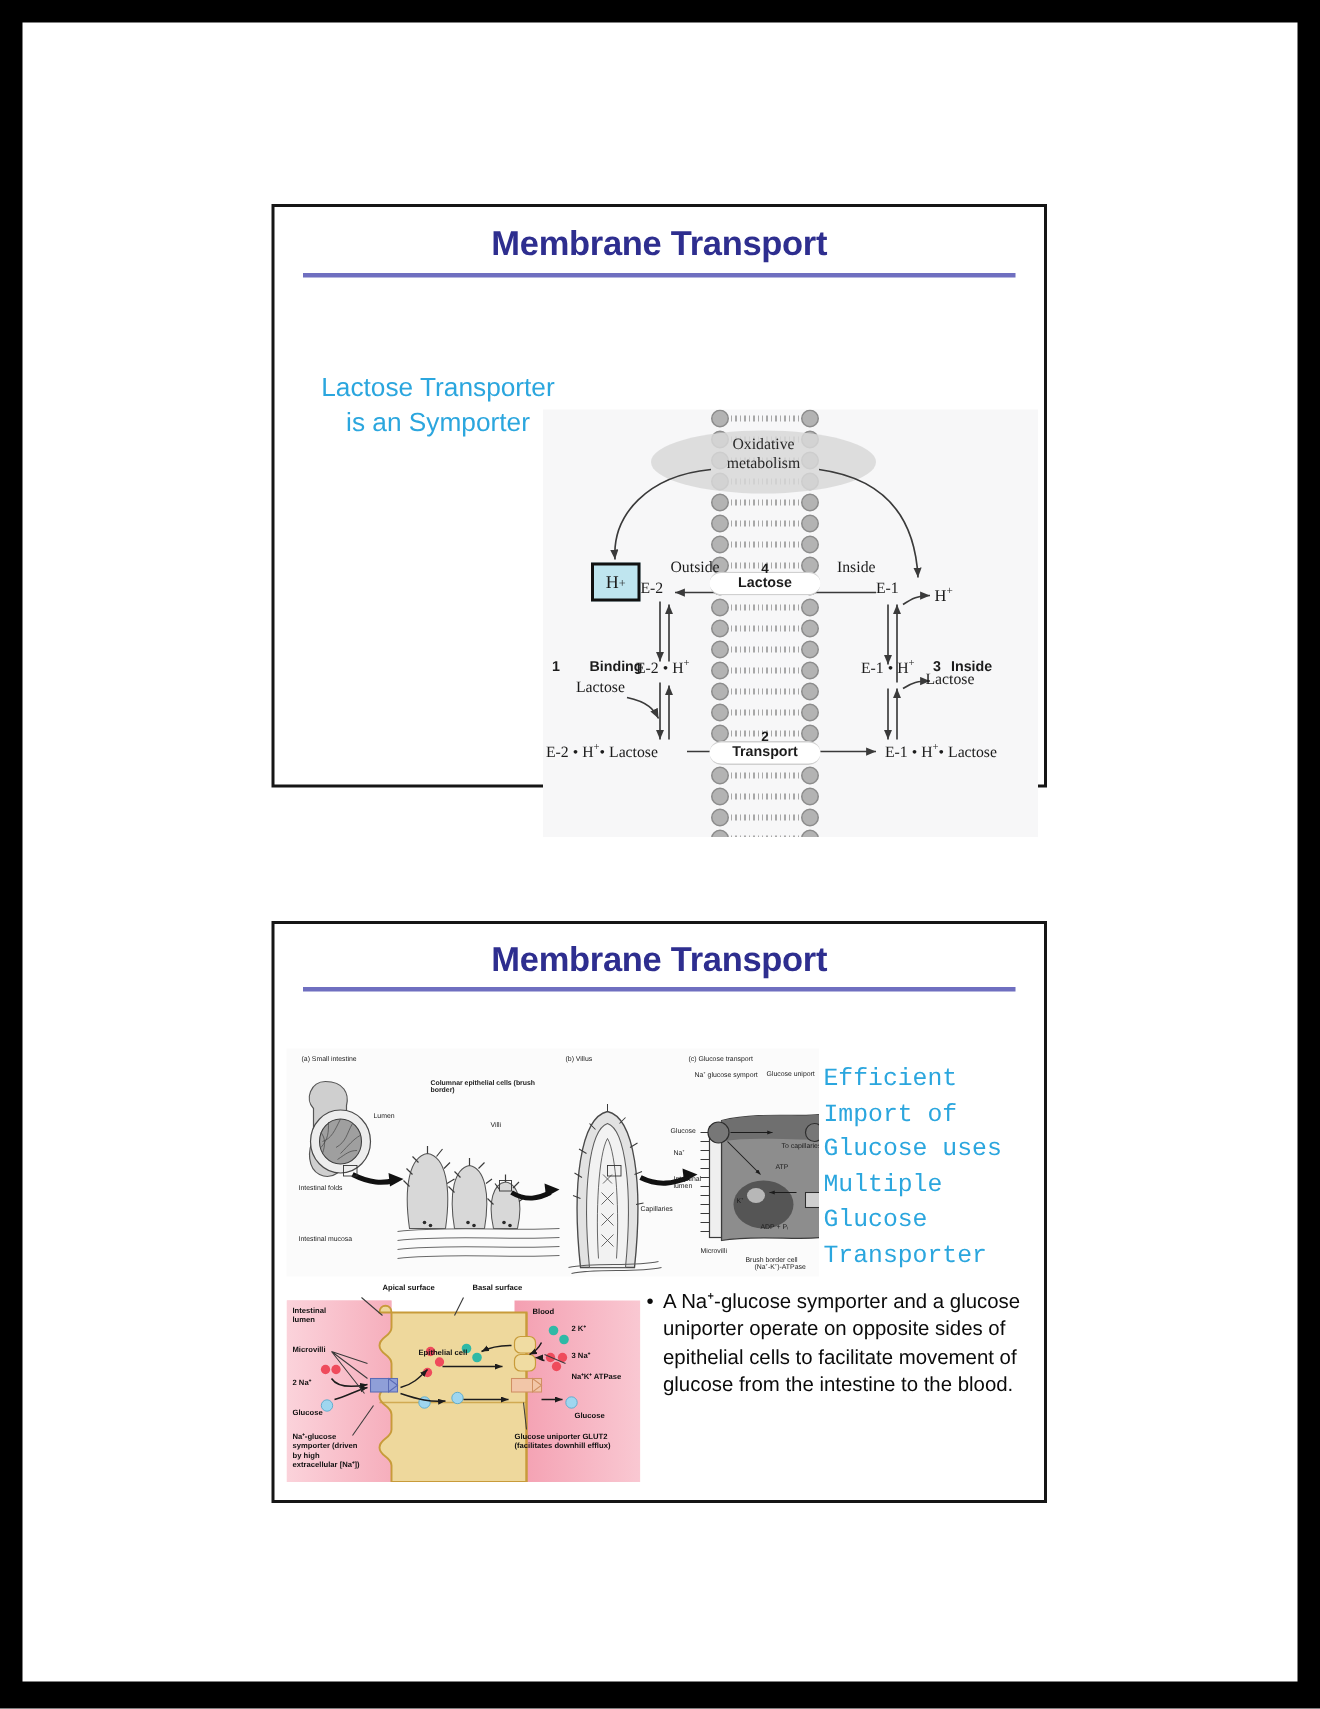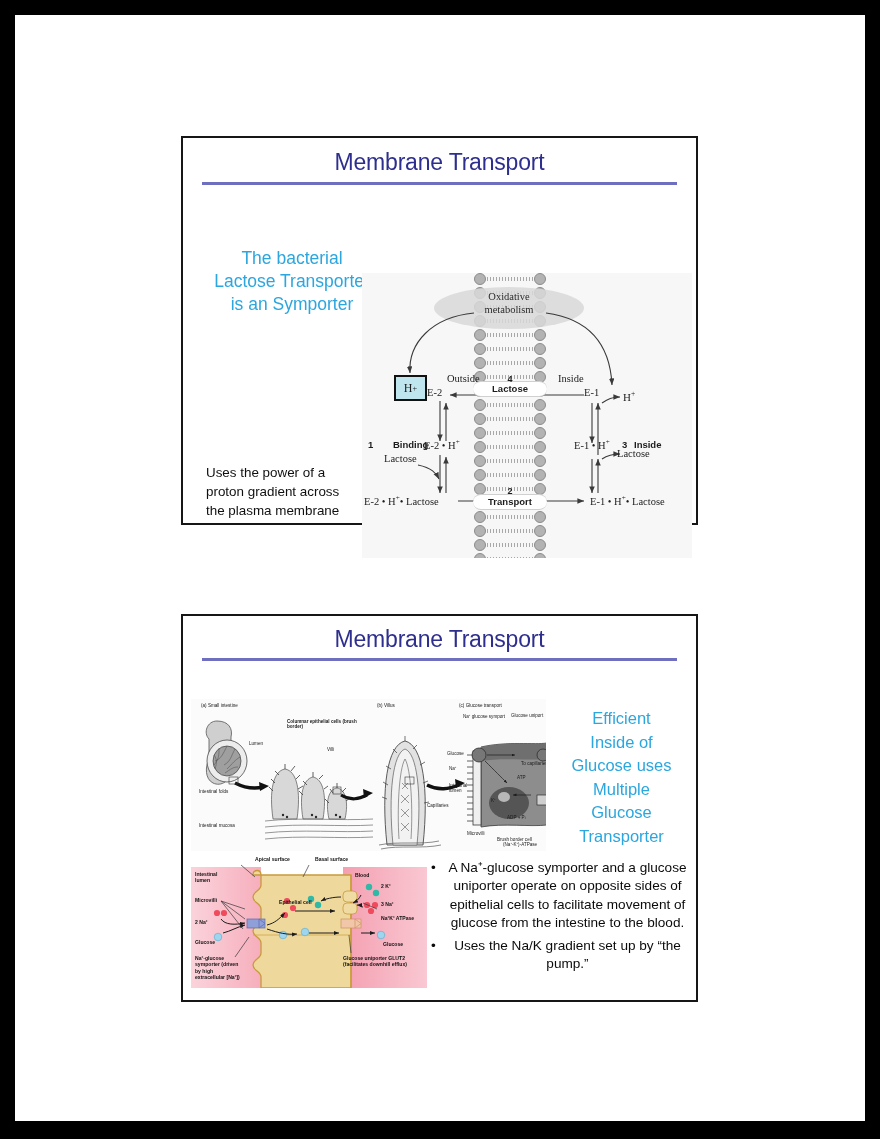--- a/index.html
+++ b/index.html
@@ -23,21 +23,21 @@
     position: absolute;
     background: #ffffff;
     border: 2px solid #161616;
   }
   #slide1 { left: 166px; top: 121px; width: 517px; height: 389px; }
   #slide2 { left: 166px; top: 599px; width: 517px; height: 388px; }
 
   .slide-title {
     text-align: center;
     color: #2e2e8f;
-    font-weight: normal;
+    font-weight: bold;
     font-size: 23px;
     letter-spacing: -0.2px;
     margin-top: 11px;
   }
   .title-rule {
     height: 3px;
     background: #6f6fc0;
     margin: 6px 19px 0 19px;
   }
   #slide2 .slide-title { margin-top: 10px; font-size: 23px; }
@@ -110,28 +110,28 @@
     background:#bfe5ef; border:2px solid #111;
     display:flex; align-items:center; justify-content:center;
     font-size:12px; z-index:6;
   }
   svg.lac-arrows { position:absolute; left:0; top:0; width:330px; height:285px; }
 
   
   .s2-body { position:relative; width:100%; height:332px; }
   .s2-cyan {
     position:absolute; left:366px; top:46px; width:145px;
-    text-align:center; color:#2ba6de; font-size:16.5px; line-height:23.5px;
+    text-align:left; color:#2ba6de; font-size:16.5px; line-height:23.5px;font-family:Liberation Mono, monospace;
   }
   .s2-bullets {
     position:absolute; left:246px; top:198px; width:264px;
     color:#0b0b0b; font-size:13.6px; line-height:18.4px;
   }
   .s2-bullets li { margin-bottom:4px; }
-  .s2-bullets ul { margin:0; padding-left:13px; list-style:none;text-align:center; }
+  .s2-bullets ul { margin:0; padding-left:13px; list-style:none; }
   .s2-bullets li:before {
     content:"\2022"; position:absolute; left:0; margin-left:-11px;
   }
   .s2-bullets li { position:relative; }
 
   
   .gut-fig {
     position:absolute; left:8px; top:38px; width:355px; height:152px;
     background:#fbfbfb; overflow:hidden;
     font-family:"Liberation Sans", sans-serif; color:#222;
@@ -159,30 +159,24 @@
 <div class="page">
 
   <div class="slide" id="slide1">
 
     <div class="slide-title">Membrane Transport</div>
     <div class="title-rule"></div>
 
     <div class="s1-body">
 
       <div class="cyan-head">
-        <div>The bacterial</div>
         <div>Lactose Transporter</div>
         <div>is an Symporter</div>
       </div>
 
-      <div class="s1-note">
-        <div>Uses the power of a</div>
-        <div>proton gradient across</div>
-        <div>the plasma membrane</div>
-      </div>
 
       <div class="lac-fig">
 
         <div class="bilayer" id="bilayer">
             <div class="lipid-row" style="top: 0px;">
               <div class="head l"></div>
               <div class="tails"></div>
               <div class="head r"></div>
             </div>
             <div class="lipid-row" style="top: 14px;">
@@ -613,29 +607,28 @@
         <div class="lbl" style="left:190px; top:30px;">2 K⁺</div>
         <div class="lbl" style="left:190px; top:48px;">3 Na⁺</div>
         <div class="lbl w" style="left:190px; top:62px; width:38px;">Na⁺K⁺ ATPase</div>
         <div class="lbl" style="left:192px; top:88px;">Glucose</div>
         <div class="lbl w" style="left:4px;  top:102px; width:46px;">Na⁺-glucose symporter (driven by high extracellular [Na⁺])</div>
         <div class="lbl w" style="left:152px; top:102px; width:76px;">Glucose uniporter GLUT2 (facilitates downhill efflux)</div>
       </div>
 
       <div class="s2-cyan">
         <div>Efficient</div>
-        <div>Inside of</div>
+        <div>Import of</div>
         <div>Glucose uses</div>
         <div>Multiple</div>
         <div>Glucose</div>
         <div>Transporter</div>
       </div>
 
       <div class="s2-bullets">
         <ul>
           <li>A Na⁺-glucose symporter and a glucose uniporter operate on opposite sides of epithelial cells to facilitate movement of glucose from the intestine to the blood.</li>
-          <li>Uses the Na/K gradient set up by “the pump.”</li>
         </ul>
       </div>
 
     </div>
   </div>
 </div>
 
 </body></html>

